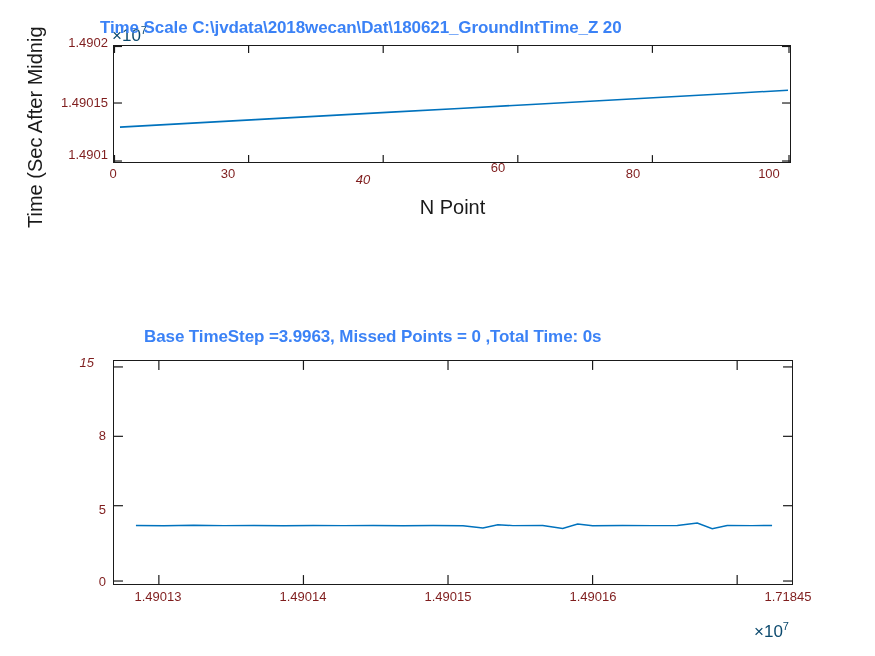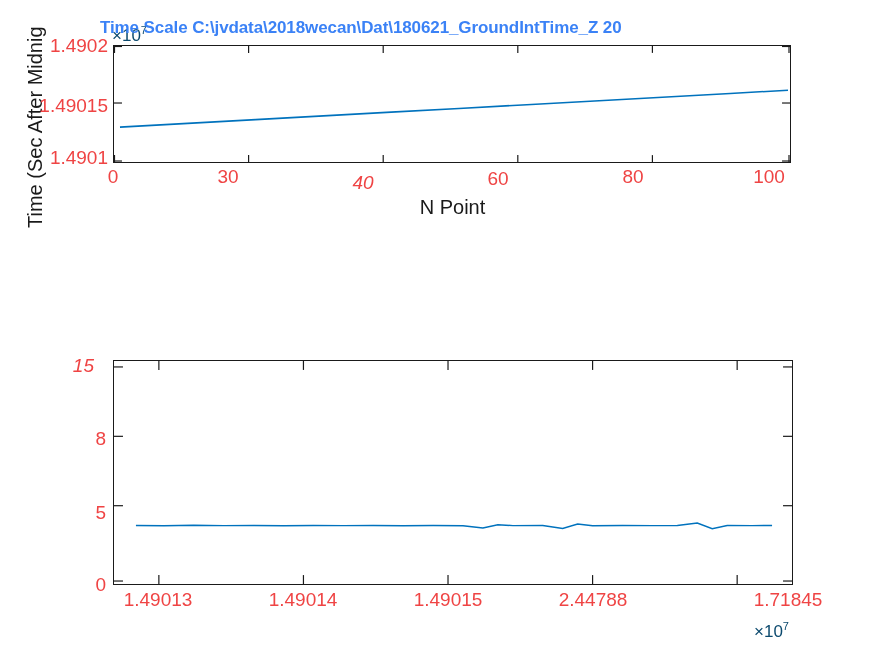--- a/index.html
+++ b/index.html
@@ -53,22 +53,22 @@
   }
   #title-2 {
     left: 144px;
     top: 327px;
     z-index: 6;
   }
 
   
   .tick {
     position: absolute;
-    font-size: 19px;
-    color: #ef4444;
+    font-size: 13px;
+    color: #7f1d1d;
     white-space: nowrap;
   }
   .tick-y { text-align: right; }
   .tick-x { text-align: center; }
 
   
   .axis-label {
     position: absolute;
     font-size: 20px;
     color: #1a1a1a;
@@ -133,21 +133,21 @@
     <span>×10</span><sup>7</sup>
   </div>
 
   <div class="tick tick-y" style="left:28px; top:35px; width:80px;">1.4902</div>
   <div class="tick tick-y" style="left:20px; top:95px; width:88px;">1.49015</div>
   <div class="tick tick-y" style="left:28px; top:147px; width:80px;">1.4901</div>
 
   <div class="tick tick-x" style="left:93px; top:166px; width:40px;">0</div>
   <div class="tick tick-x" style="left:208px; top:166px; width:40px;">30</div>
   <div class="tick tick-x" style="left:343px; top:172px; width:40px;font-style:italic;">40</div>
-  <div class="tick tick-x" style="left:478px; top:168px; width:40px;">60</div>
+  <div class="tick tick-x" style="left:478px; top:160px; width:40px;">60</div>
   <div class="tick tick-x" style="left:613px; top:166px; width:40px;">80</div>
   <div class="tick tick-x" style="left:745px; top:166px; width:48px;">100</div>
 
   <div class="axis-label" id="xlabel-1">N Point</div>
 
   <div class="axes-box" id="axes-1" style="left:113px; top:45px; width:678px; height:118px;">
     <svg class="axes-svg" viewBox="0 0 678 118" preserveAspectRatio="none">
 
       <line x1="0" y1="0.5" x2="8" y2="0.5" stroke="#1a1a1a" stroke-width="1.2"></line>
       <line x1="0" y1="58" x2="8" y2="58" stroke="#1a1a1a" stroke-width="1.2"></line>
@@ -166,34 +166,35 @@
       <line x1="135" y1="0" x2="135" y2="7" stroke="#1a1a1a" stroke-width="1.2"></line>
       <line x1="270" y1="0" x2="270" y2="7" stroke="#1a1a1a" stroke-width="1.2"></line>
       <line x1="405" y1="0" x2="405" y2="7" stroke="#1a1a1a" stroke-width="1.2"></line>
       <line x1="540" y1="0" x2="540" y2="7" stroke="#1a1a1a" stroke-width="1.2"></line>
       <line x1="677" y1="0" x2="677" y2="7" stroke="#1a1a1a" stroke-width="1.2"></line>
 
       <polyline fill="none" stroke="#0072BD" stroke-width="1.6" points="6,82.5 74,78.7 142,74.9 210,71.1 278,67.3 346,63.5 414,59.7 482,55.9 550,52.1 618,48.3 676,45.0"></polyline>
     </svg>
   </div>
 
+  <div class="axes-title" id="title-2">Base TimeStep =3.9963, Missed Points = 0 ,Total Time: 0s</div>
 
   <div class="exp-label" id="exp-2">
     <span>×10</span><sup>7</sup>
   </div>
 
   <div class="tick tick-y" style="left:36px; top:355px; width:58px;font-style:italic;">15</div>
   <div class="tick tick-y" style="left:48px; top:428px; width:58px;">8</div>
   <div class="tick tick-y" style="left:48px; top:502px; width:58px;">5</div>
   <div class="tick tick-y" style="left:48px; top:574px; width:58px;">0</div>
 
   <div class="tick tick-x" style="left:110px; top:589px; width:96px;">1.49013</div>
   <div class="tick tick-x" style="left:255px; top:589px; width:96px;">1.49014</div>
   <div class="tick tick-x" style="left:400px; top:589px; width:96px;">1.49015</div>
-  <div class="tick tick-x" style="left:545px; top:589px; width:96px;">2.44788</div>
+  <div class="tick tick-x" style="left:545px; top:589px; width:96px;">1.49016</div>
   <div class="tick tick-x" style="left:740px; top:589px; width:96px;">1.71845</div>
 
   <div class="axes-box" id="axes-2" style="left:113px; top:360px; width:680px; height:225px;">
     <svg class="axes-svg" viewBox="0 0 680 225" preserveAspectRatio="none">
 
       <line x1="0" y1="6" x2="9" y2="6" stroke="#1a1a1a" stroke-width="1.2"></line>
       <line x1="0" y1="76" x2="9" y2="76" stroke="#1a1a1a" stroke-width="1.2"></line>
       <line x1="0" y1="146" x2="9" y2="146" stroke="#1a1a1a" stroke-width="1.2"></line>
       <line x1="0" y1="222" x2="9" y2="222" stroke="#1a1a1a" stroke-width="1.2"></line>
       <line x1="671" y1="6" x2="680" y2="6" stroke="#1a1a1a" stroke-width="1.2"></line>

